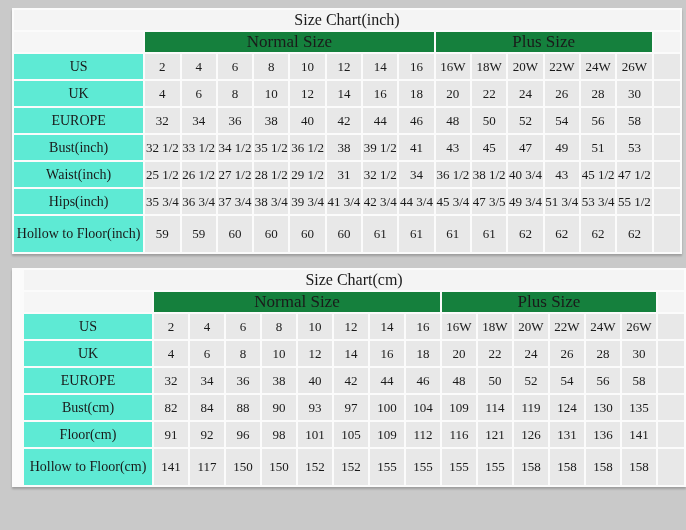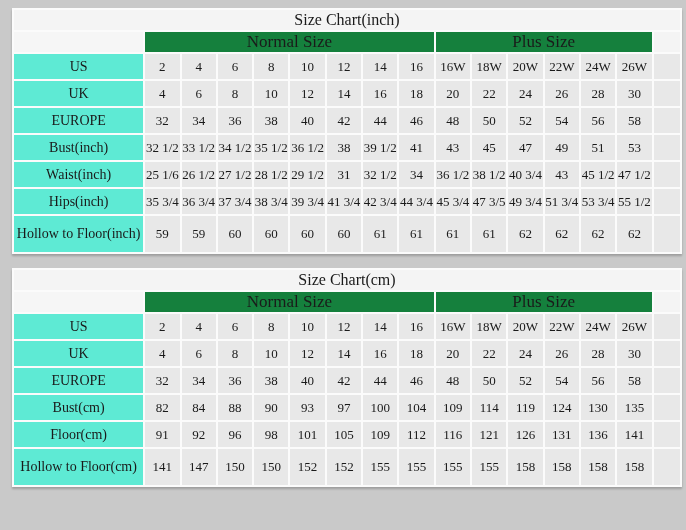--- a/index.html
+++ b/index.html
@@ -18,20 +18,21 @@
     table-layout: fixed;
     width: 670px;
     margin: 8px 8px 0 12px;
     border-collapse: separate;
     border-spacing: 2px;
     background: #fbfbfb;
     box-shadow: 0 2px 2px rgba(0,0,0,0.22);
   }
   table.size-chart.second {
     margin-top: 14px;
+    padding-left: 10px;
   }
   td {
     text-align: center;
     vertical-align: middle;
     padding: 0;
     overflow: hidden;
     white-space: nowrap;
   }
   .title-cell {
     background: #f4f4f4;
@@ -165,21 +166,21 @@
         <td class="data-cell">43</td>
         <td class="data-cell">45</td>
         <td class="data-cell">47</td>
         <td class="data-cell">49</td>
         <td class="data-cell">51</td>
         <td class="data-cell">53</td>
         <td class="data-cell"></td>
       </tr>
       <tr>
         <td class="label-cell">Waist(inch)</td>
-        <td class="data-cell">25 1/6</td>
+        <td class="data-cell">25 1/2</td>
         <td class="data-cell">26 1/2</td>
         <td class="data-cell">27 1/2</td>
         <td class="data-cell">28 1/2</td>
         <td class="data-cell">29 1/2</td>
         <td class="data-cell">31</td>
         <td class="data-cell">32 1/2</td>
         <td class="data-cell">34</td>
         <td class="data-cell">36 1/2</td>
         <td class="data-cell">38 1/2</td>
         <td class="data-cell">40 3/4</td>
@@ -344,21 +345,21 @@
         <td class="data-cell">121</td>
         <td class="data-cell">126</td>
         <td class="data-cell">131</td>
         <td class="data-cell">136</td>
         <td class="data-cell">141</td>
         <td class="data-cell"></td>
       </tr>
       <tr>
         <td class="label-cell">Hollow to Floor(cm)</td>
         <td class="data-cell">141</td>
-        <td class="data-cell">147</td>
+        <td class="data-cell">117</td>
         <td class="data-cell">150</td>
         <td class="data-cell">150</td>
         <td class="data-cell">152</td>
         <td class="data-cell">152</td>
         <td class="data-cell">155</td>
         <td class="data-cell">155</td>
         <td class="data-cell">155</td>
         <td class="data-cell">155</td>
         <td class="data-cell">158</td>
         <td class="data-cell">158</td>

